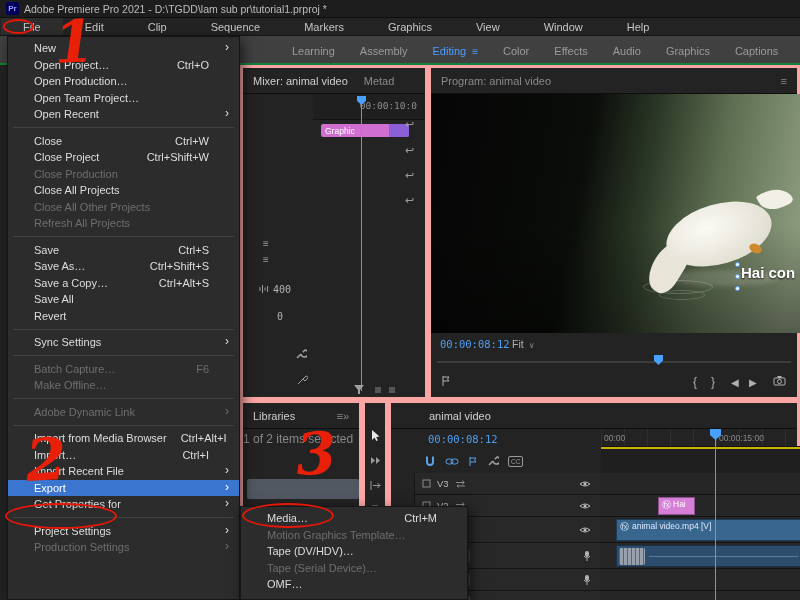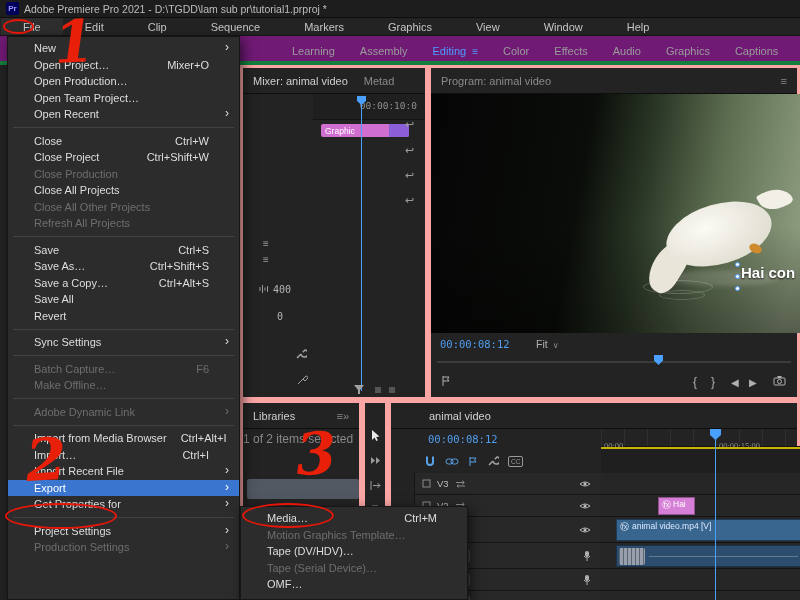--- a/index.html
+++ b/index.html
@@ -11,21 +11,21 @@
 .title-bar{position:absolute;left:0;top:0;width:800px;height:18px;background:#1d1d1d;display:flex;align-items:center;gap:5px;padding:0 6px;font-size:10.5px;color:#bdbdbd;border-bottom:1px solid #0d0d0d}
 .pr-badge{width:13px;height:13px;background:#00005b;color:#9999ff;font-size:8px;font-weight:bold;display:flex;align-items:center;justify-content:center;border-radius:2px;flex:none}
 .title-text{white-space:nowrap;overflow:hidden}
 
 
 .menu-bar{position:absolute;left:0;top:18px;width:800px;height:18px;background:#232323;display:flex;align-items:stretch;padding-left:1px;color:#c6c6c6;border-bottom:1px solid #151515}
 .mb-item{padding:0 22px;display:flex;align-items:center;cursor:default}
 .mb-item:first-child{background:#2e2e2e}
 
 
-.workspace-bar{position:absolute;left:0;top:36px;width:800px;height:29px;background:#701a75;border-bottom:4px solid #15803d}
+.workspace-bar{position:absolute;left:0;top:36px;width:800px;height:29px;background:#404040;border-bottom:2px solid #15803d}
 .ws-tabs{position:absolute;left:292px;top:0;width:540px;height:29px;display:flex;align-items:center;gap:25px;color:#9b9b9b;font-size:11px;white-space:nowrap}
 .ws-tab.active{color:#4a9eff}
 .ws-tab.active::after{content:"≡";color:#4a9eff;margin-left:6px;font-size:10px}
 
 
 .panel{position:absolute;background:#232323;border:3px solid #fca5a5}
 .panel-tabs{position:absolute;left:0;top:0;right:0;height:26px;display:flex;align-items:center;gap:16px;padding:0 10px;border-bottom:1px solid #0e0e0e;background:#232323;white-space:nowrap;overflow:hidden}
 .panel-tab{color:#cfcfcf}
 .panel-tab.dim{color:#8a8a8a}
 .panel-menu-icon{margin-left:auto;color:#8a8a8a;font-size:11px}
@@ -55,21 +55,21 @@
             linear-gradient(100deg,#050505 0%,#0a0d09 40%,#2c3827 56%,#5f7052 74%,#8b9a7c 95%)}
 .duck-body{position:absolute;left:234px;top:110px;width:108px;height:60px;background:radial-gradient(ellipse at 40% 35%,#fbfaf4,#d9d5c7);border-radius:50%;transform:rotate(-16deg)}
 .duck-neck{position:absolute;left:222px;top:146px;width:30px;height:54px;background:#e9e6d9;border-radius:55% 45% 40% 60%;transform:rotate(32deg)}
 .duck-tail{position:absolute;left:328px;top:94px;width:32px;height:22px;background:#f2f0e6;border-radius:10% 90% 20% 80%;transform:rotate(-28deg)}
 .duck-foot{position:absolute;left:318px;top:150px;width:13px;height:9px;background:#d08a2e;border-radius:50%;transform:rotate(24deg)}
 .duck-reflect{position:absolute;left:236px;top:176px;width:112px;height:16px;background:rgba(240,238,228,.16);border-radius:50%;filter:blur(2px)}
 .ripple{position:absolute;border:1px solid rgba(255,255,255,.2);border-radius:50%}
 .pp-caption{position:absolute;left:310px;top:170px;color:#fff;font-size:15px;font-weight:bold;text-shadow:0 1px 2px rgba(0,0,0,.85);white-space:nowrap}
 .cap-handle{position:absolute;width:5px;height:5px;background:#fff;border:1px solid #4a9eff;border-radius:50%}
 .pp-tc{position:absolute;left:9px;top:270px}
-.pp-fit{position:absolute;left:105px;top:270px;color:#b0b0b0;font-size:10.5px}
+.pp-fit{position:absolute;left:81px;top:270px;color:#b0b0b0;font-size:10.5px}
 .pp-fit::after{content:"∨";margin-left:5px;font-size:8px;color:#8a8a8a}
 .pp-scrub-line{position:absolute;left:6px;right:6px;top:293px;height:2px;background:#3c3c3c}
 .pp-scrub-head{position:absolute;left:223px;top:287px;width:9px;height:10px;background:#4aa0ff;clip-path:polygon(0 0,100% 0,100% 55%,50% 100%,0 55%)}
 .pp-transport{position:absolute;left:0;top:302px;width:372px;height:30px;color:#b0b0b0}
 .pt{position:absolute;top:5px;font-size:12px;color:#b0b0b0}
 .pt.brace-open::before{content:"{"}
 .pt.brace-close::before{content:"}"}
 .pt.step-back::before{content:"◀";font-size:10px}
 .pt.step-fwd::before{content:"▶";font-size:10px}
 
@@ -80,21 +80,21 @@
 
 
 .tools-col{left:362px;top:400px;width:26px;height:200px;display:flex;flex-direction:column;align-items:center;padding-top:24px;gap:9px}
 .tool{width:16px;height:16px;display:flex;align-items:center;justify-content:center;flex:none}
 
 
 .timeline-panel{left:388px;top:400px;width:412px;height:200px}
 .tl-tab{position:absolute;left:38px;top:7px;color:#d2d2d2}
 .tl-tc{position:absolute;left:37px;top:30px}
 .tl-ruler{position:absolute;left:210px;top:26px;width:201px;height:18px;border-bottom:1px solid #141414;background:repeating-linear-gradient(90deg,#2f2f2f 0 1px,transparent 1px 23px);color:#8a8a8a}
-.tl-ruler-label{position:absolute;top:12px;font-family:Liberation Serif, serif;font-size:8.5px}
+.tl-ruler-label{position:absolute;top:4px;font-family:Liberation Sans, sans-serif;font-size:8.5px}
 .tl-workbar{position:absolute;left:210px;top:44px;width:201px;height:2px;background:#c8b400}
 .tl-toolbar{position:absolute;left:33px;top:48px;height:20px;display:flex;align-items:center;gap:9px}
 .cc-box{font-size:6.5px;border:1px solid #9a9a9a;border-radius:2px;padding:0 2px;color:#9a9a9a;height:11px;display:flex;align-items:center}
 .tl-lanes-bg{position:absolute;left:210px;top:46px;width:201px;height:153px;background:#1f1f1f}
 .tl-patch{position:absolute;left:0;top:70px;width:24px;height:130px;border-right:1px solid #141414;color:#6f8196;font-size:9px;background:#232323}
 .patch-label{position:absolute;left:5px}
 .tl-headers{position:absolute;left:24px;top:70px;width:186px;height:130px;overflow:hidden}
 .trow{display:flex;align-items:center;gap:6px;padding-left:7px;background:#282828;border-bottom:1px solid #151515;color:#b8b8b8;font-size:9.5px;height:22px}
 .trow.tall{height:26px}
 .trow .eye{margin-left:auto;margin-right:10px}
@@ -461,21 +461,21 @@
 
   <div class="dropdown file-menu">
 
       <div class="mi has-sub">
         <span class="mi-label">New</span>
         <span class="mi-shortcut"></span>
       </div>
 
       <div class="mi">
         <span class="mi-label">Open Project…</span>
-        <span class="mi-shortcut">Mixer+O</span>
+        <span class="mi-shortcut">Ctrl+O</span>
       </div>
 
       <div class="mi">
         <span class="mi-label">Open Production…</span>
         <span class="mi-shortcut"></span>
       </div>
 
       <div class="mi">
         <span class="mi-label">Open Team Project…</span>
         <span class="mi-shortcut"></span>

